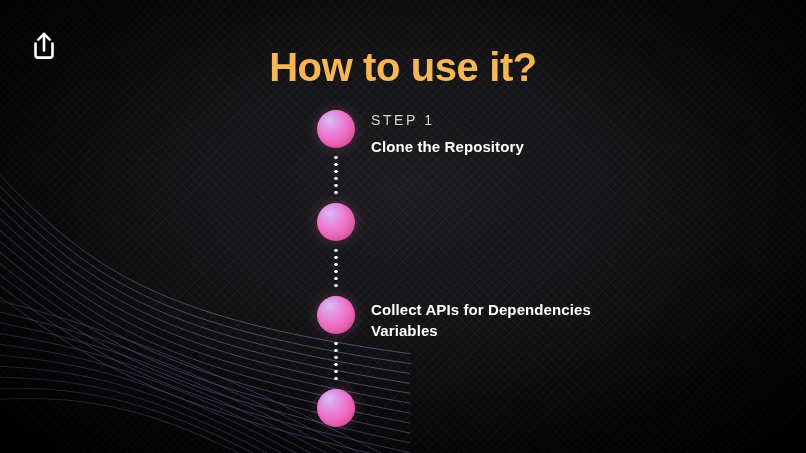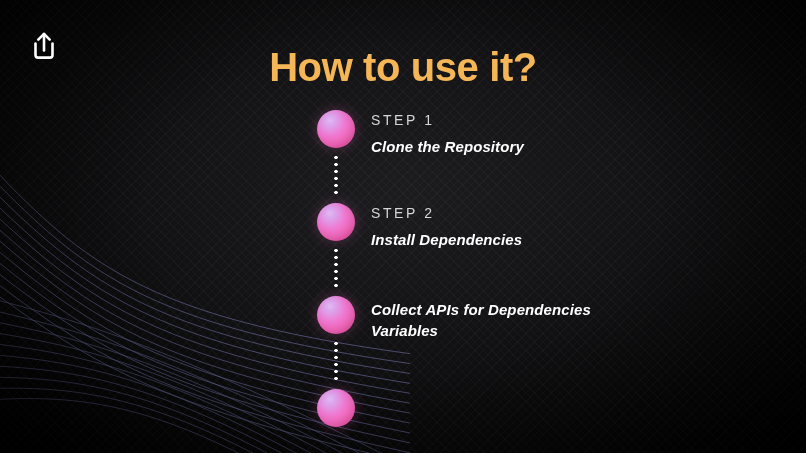--- a/index.html
+++ b/index.html
@@ -130,21 +130,20 @@
     line-height: 1;
     margin-bottom: 9px;
   }
   .step-title {
     color: #ffffff;
     font-size: 15px;
     font-weight: bold;
     line-height: 21px;
     letter-spacing: 0.1px;
     max-width: 230px;
-    font-style: italic;
   }
 
   
   .row-h2 .marker-col { height: 93px; }
   .row-h1 .marker-col { height: 38px; }
 </style>
 </head>
 <body>
 
 <div id="slide">
@@ -204,24 +203,20 @@
         <div class="step-label">STEP 1</div>
         <div class="step-title">Clone the Repository</div>
       </div>
     </div>
 
     <div class="step-row row-h2">
       <div class="marker-col">
         <div class="sphere"></div>
         <div class="connector"></div>
       </div>
-      <div class="step-text">
-        <div class="step-label">STEP 2</div>
-        <div class="step-title">Install Dependencies</div>
-      </div>
     </div>
 
     <div class="step-row row-h2">
       <div class="marker-col">
         <div class="sphere"></div>
         <div class="connector"></div>
       </div>
       <div class="step-text">
         <div class="step-title">Collect APIs for Dependencies Variables</div>
       </div>

